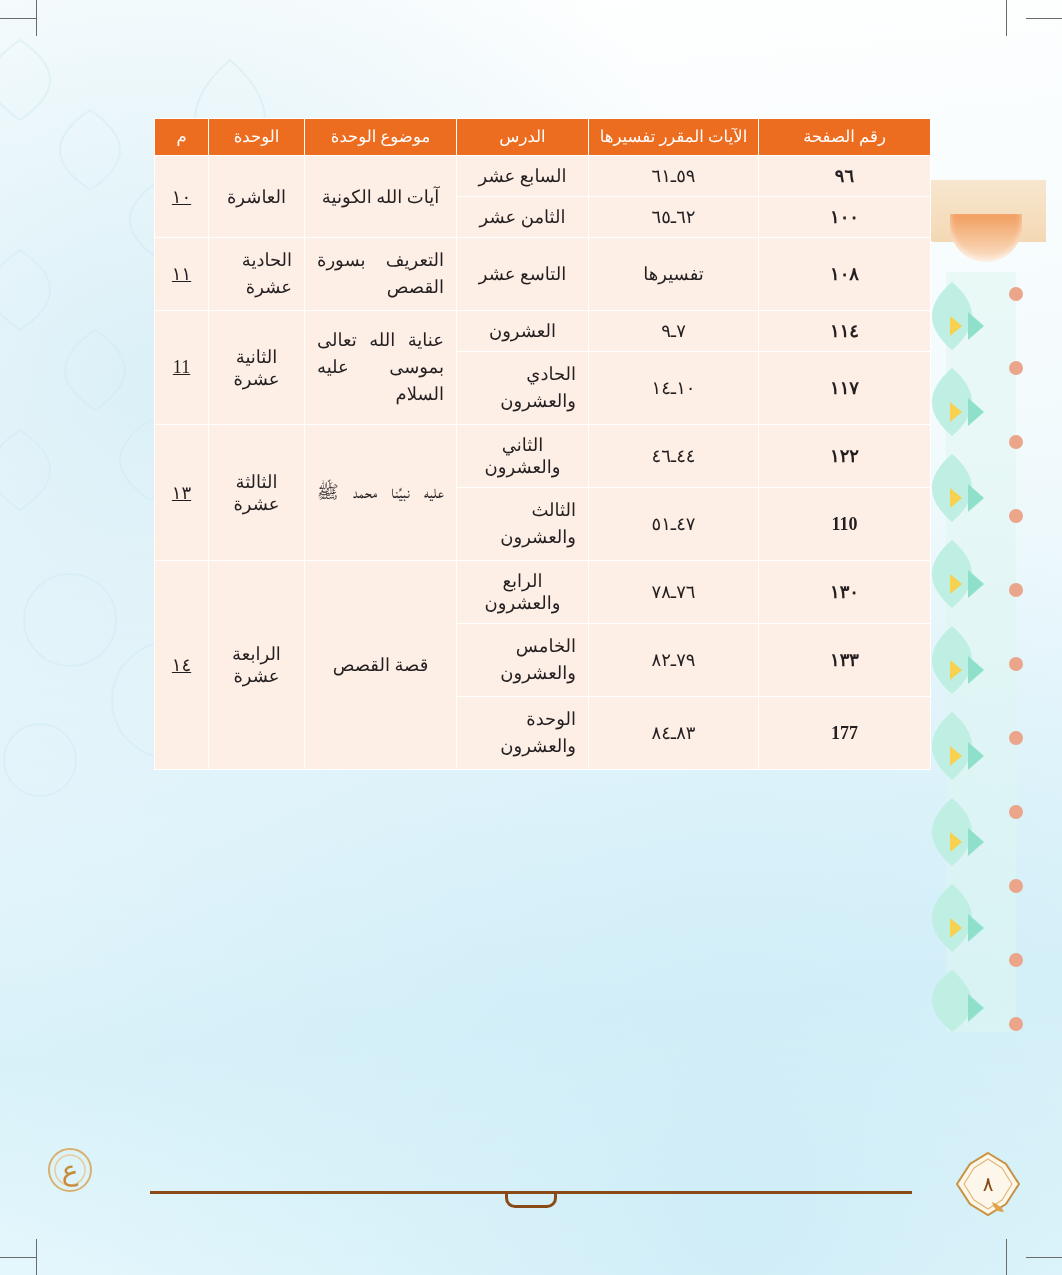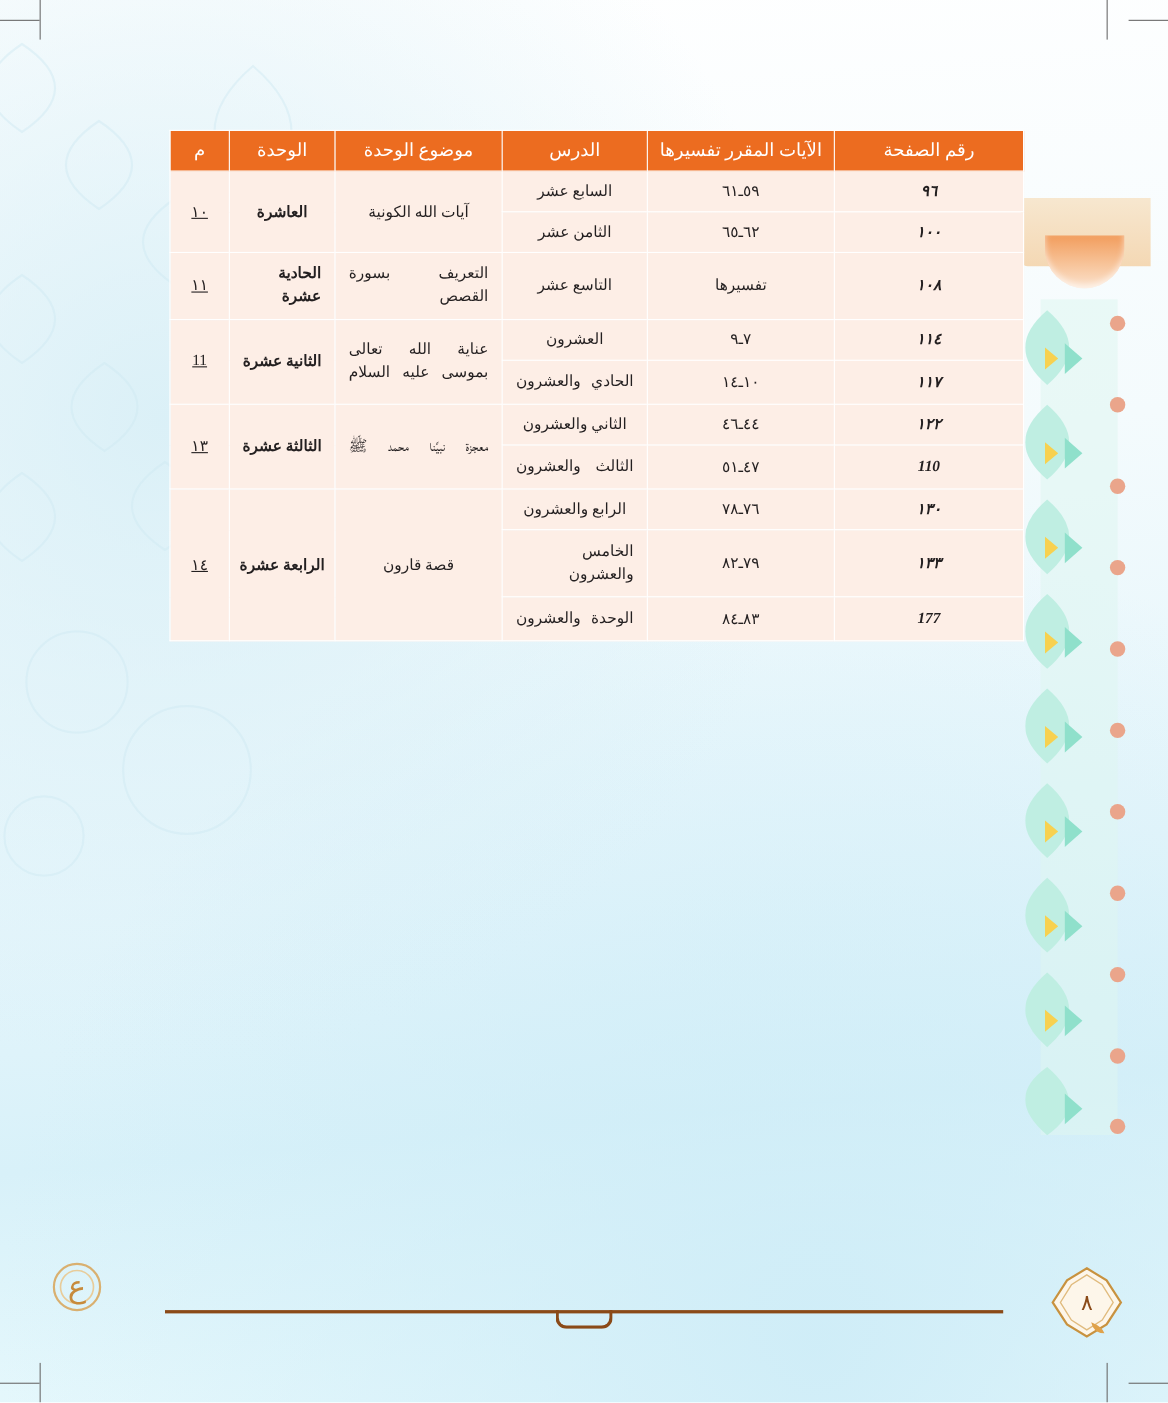--- a/index.html
+++ b/index.html
@@ -88,32 +88,32 @@
     color: #ffffff;
     font-size: 16.5px;
     font-weight: normal;
     padding: 8px 4px;
     border: 1px solid #ffffff;
     letter-spacing: 0;
   }
   table.toc td {
     border: 1px solid #ffffff;
     text-align: center;
-    font-size: 14px;
+    font-size: 18px;
     color: #231f20;
     padding: 9px 6px;
     background: #fdeee6;
     vertical-align: middle;
   }
   td.num      { width: 54px;  background: #fdeee6; font-size: 17px; text-decoration: underline; }
-  td.unit     { width: 96px;  background: #fbe3d5; font-weight: bold; }
+  td.unit     { width: 96px;  background: #fbe3d5; }
   td.topic    { width: 152px; background: #f0a876; color: #2b2320; }
   td.lesson   { width: 132px; background: #fdeee6; }
   td.ayat     { width: 170px; background: #fdeee6; font-family: Liberation Serif, serif; }
-  td.pageno   { width: 172px; background: #fdeee6; font-weight: bold; font-size: 19px; font-style: italic; }
+  td.pageno   { width: 172px; background: #fdeee6; font-weight: bold; font-size: 19px; }
 
   col.c-num    { width: 54px; }
   col.c-unit   { width: 96px; }
   col.c-topic  { width: 152px; }
   col.c-lesson { width: 132px; }
   col.c-ayat   { width: 170px; }
   col.c-page   { width: 172px; }
 
   .justify-words {
     display: block;
@@ -332,39 +332,39 @@
         <td class="lesson two-line">
           <span class="justify-words">الحادي والعشرون</span>
         </td>
       </tr>
 
       <tr>
         <td class="pageno">١٢٢</td>
         <td class="ayat">٤٤ـ٤٦</td>
         <td class="lesson">الثاني والعشرون</td>
         <td class="topic two-line" rowspan="2">
-          <span class="justify-words">معجزة نبيِّنا محمد ﷺ</span>
+          <span class="justify-words">عليه نبيِّنا محمد ﷺ</span>
         </td>
         <td class="unit" rowspan="2">الثالثة عشرة</td>
         <td class="num" rowspan="2">١٣</td>
       </tr>
 
       <tr>
         <td class="pageno">110</td>
         <td class="ayat">٤٧ـ٥١</td>
         <td class="lesson two-line">
           <span class="justify-words">الثالث والعشرون</span>
         </td>
       </tr>
 
       <tr>
         <td class="pageno">١٣٠</td>
         <td class="ayat">٧٦ـ٧٨</td>
         <td class="lesson">الرابع والعشرون</td>
-        <td class="topic" rowspan="3">قصة قارون</td>
+        <td class="topic" rowspan="3">قصة القصص</td>
         <td class="unit" rowspan="3">الرابعة عشرة</td>
         <td class="num" rowspan="3">١٤</td>
       </tr>
 
       <tr>
         <td class="pageno">١٣٣</td>
         <td class="ayat">٧٩ـ٨٢</td>
         <td class="lesson two-line">
           <span class="justify-words">الخامس والعشرون</span>
         </td>

